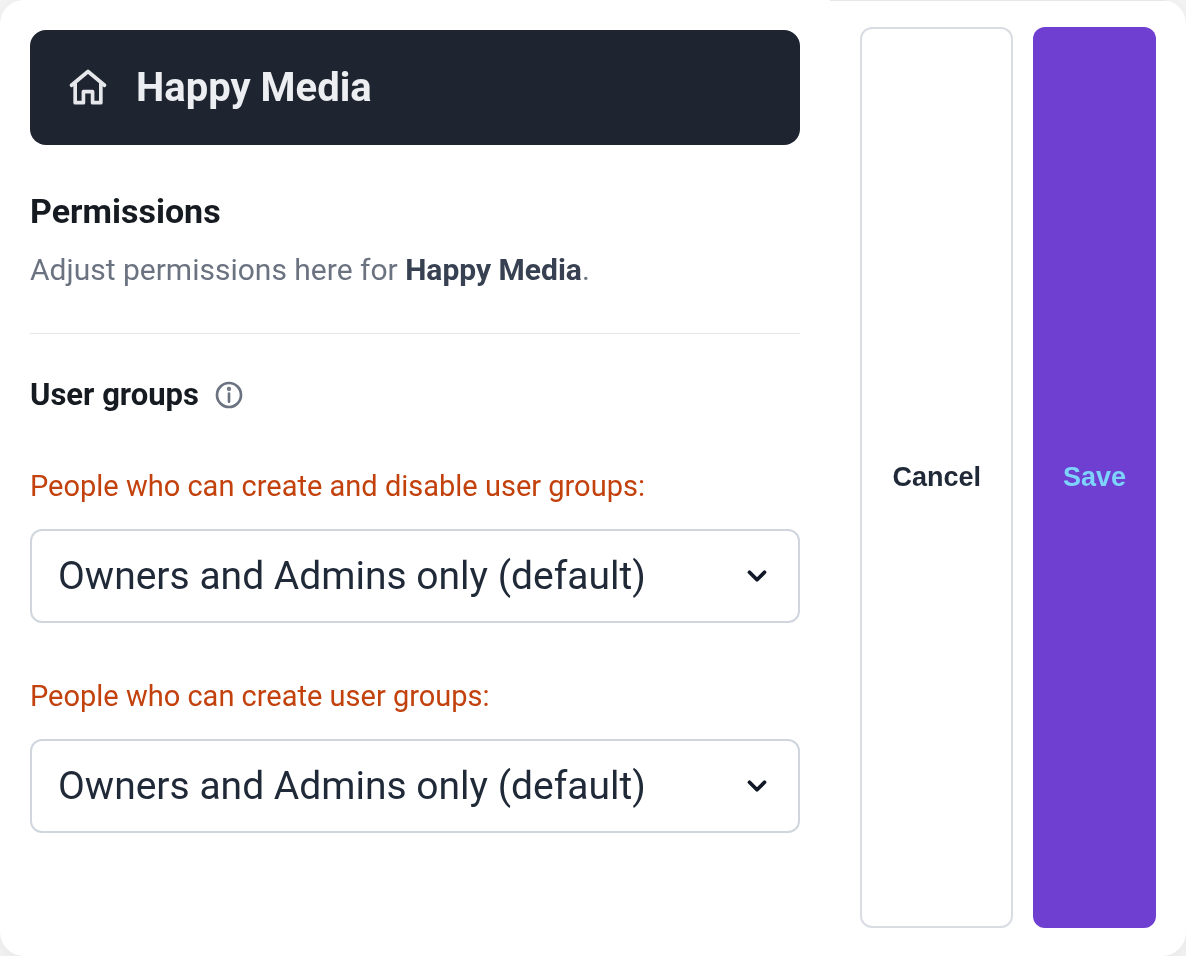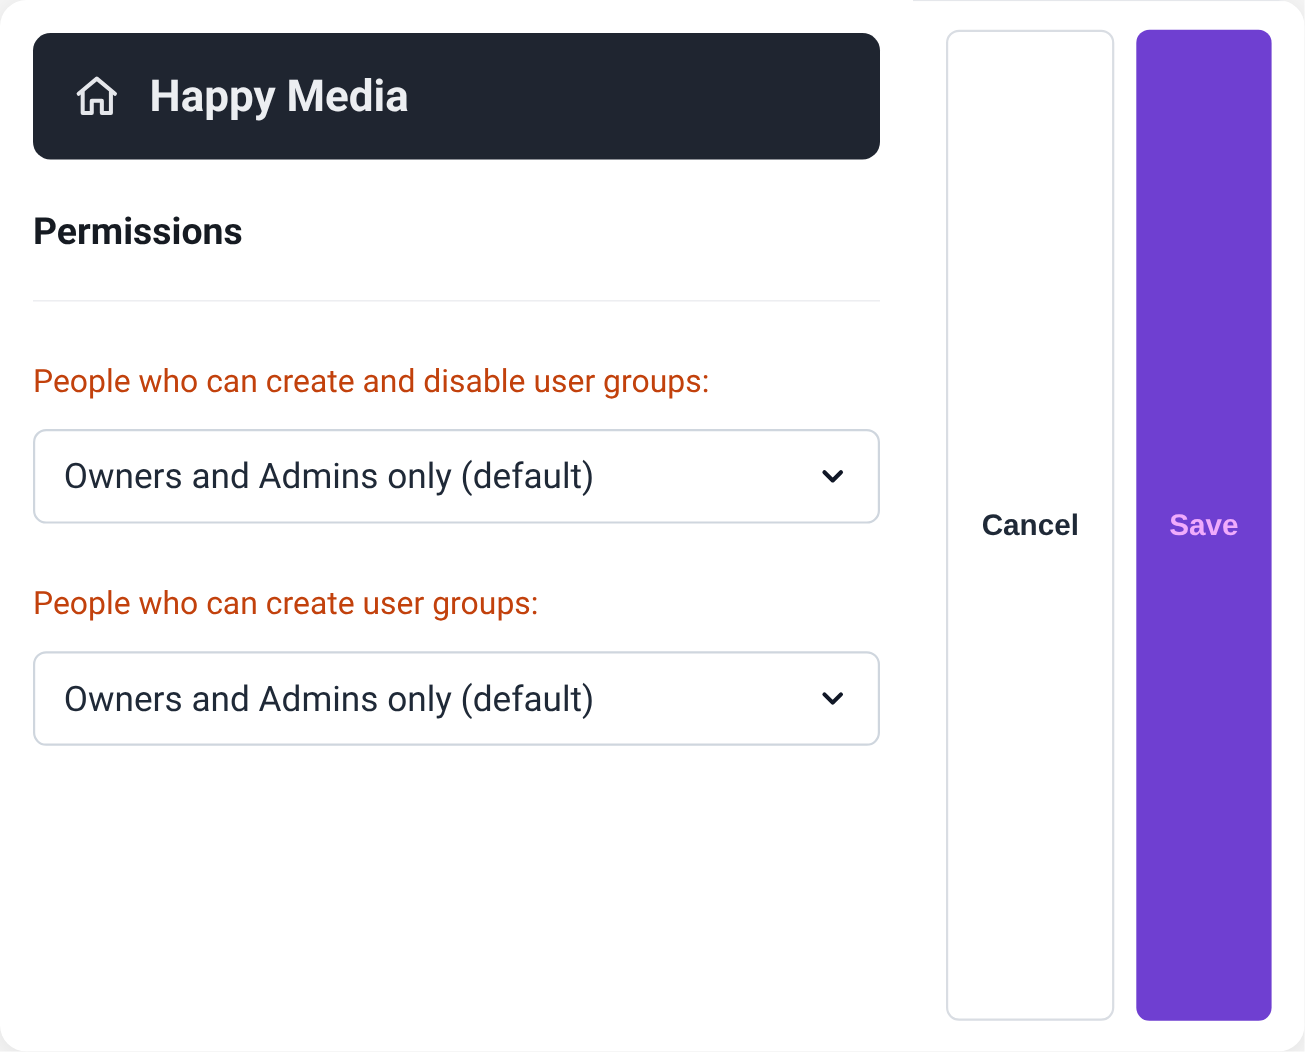--- a/index.html
+++ b/index.html
@@ -99,21 +99,21 @@
       border: 2px solid #cfd6de;
       border-radius: 12px;
       padding: 22px 26px;
       display: flex;
       align-items: center;
       justify-content: space-between;
       background: #ffffff;
       cursor: pointer;
     }
     .select-value {
-      font-size: 32px;
+      font-size: 39px;
       color: #1f2937;
     }
     .chevron-icon {
       width: 30px;
       height: 30px;
       color: #111827;
       flex-shrink: 0;
     }
     .footer {
       border-top: 1px solid #e5e7eb;
@@ -130,43 +130,56 @@
       cursor: pointer;
       border: none;
     }
     .btn-secondary {
       background: #ffffff;
       color: #1f2937;
       border: 2px solid #d9dde3;
     }
     .btn-primary {
       background: #6f3fd1;
-      color: #f0abfc;
+      color: #7dd3fc;
     }
   </style>
 </head>
 <body>
 
 <div class="modal">
   <div class="modal-body">
 
     <div class="header-bar">
       <span class="home-icon">
         <svg viewBox="0 0 24 24" fill="none" stroke="currentColor" stroke-width="2" stroke-linecap="round" stroke-linejoin="round">
           <path d="M3 10.5 L12 3 L21 10.5"></path>
           <path d="M5 9.5 V20 H9.5 V14 H14.5 V20 H19 V9.5"></path>
         </svg>
       </span>
       <div class="org-name">Happy Media</div>
     </div>
 
     <h1 class="section-title">Permissions</h1>
+    <p class="section-subtitle">
+      <span>Adjust permissions here for </span><span class="bold">Happy Media</span><span>.</span>
+    </p>
 
     <hr class="divider">
 
+    <div class="subsection-header">
+      <div class="subsection-title">User groups</div>
+      <span class="info-icon">
+        <svg viewBox="0 0 24 24" fill="none" stroke="currentColor" stroke-width="2" stroke-linecap="round" stroke-linejoin="round">
+          <circle cx="12" cy="12" r="9"></circle>
+          <line x1="12" y1="11" x2="12" y2="17"></line>
+          <circle cx="12" cy="7.5" r="0.6" fill="currentColor"></circle>
+        </svg>
+      </span>
+    </div>
 
     <div class="field-block">
       <div class="field-label">People who can create and disable user groups:</div>
       <div class="select">
         <span class="select-value">Owners and Admins only (default)</span>
         <span class="chevron-icon">
           <svg viewBox="0 0 24 24" fill="none" stroke="currentColor" stroke-width="3" stroke-linecap="round" stroke-linejoin="round">
             <polyline points="6 9 12 15 18 9"></polyline>
           </svg>
         </span>

